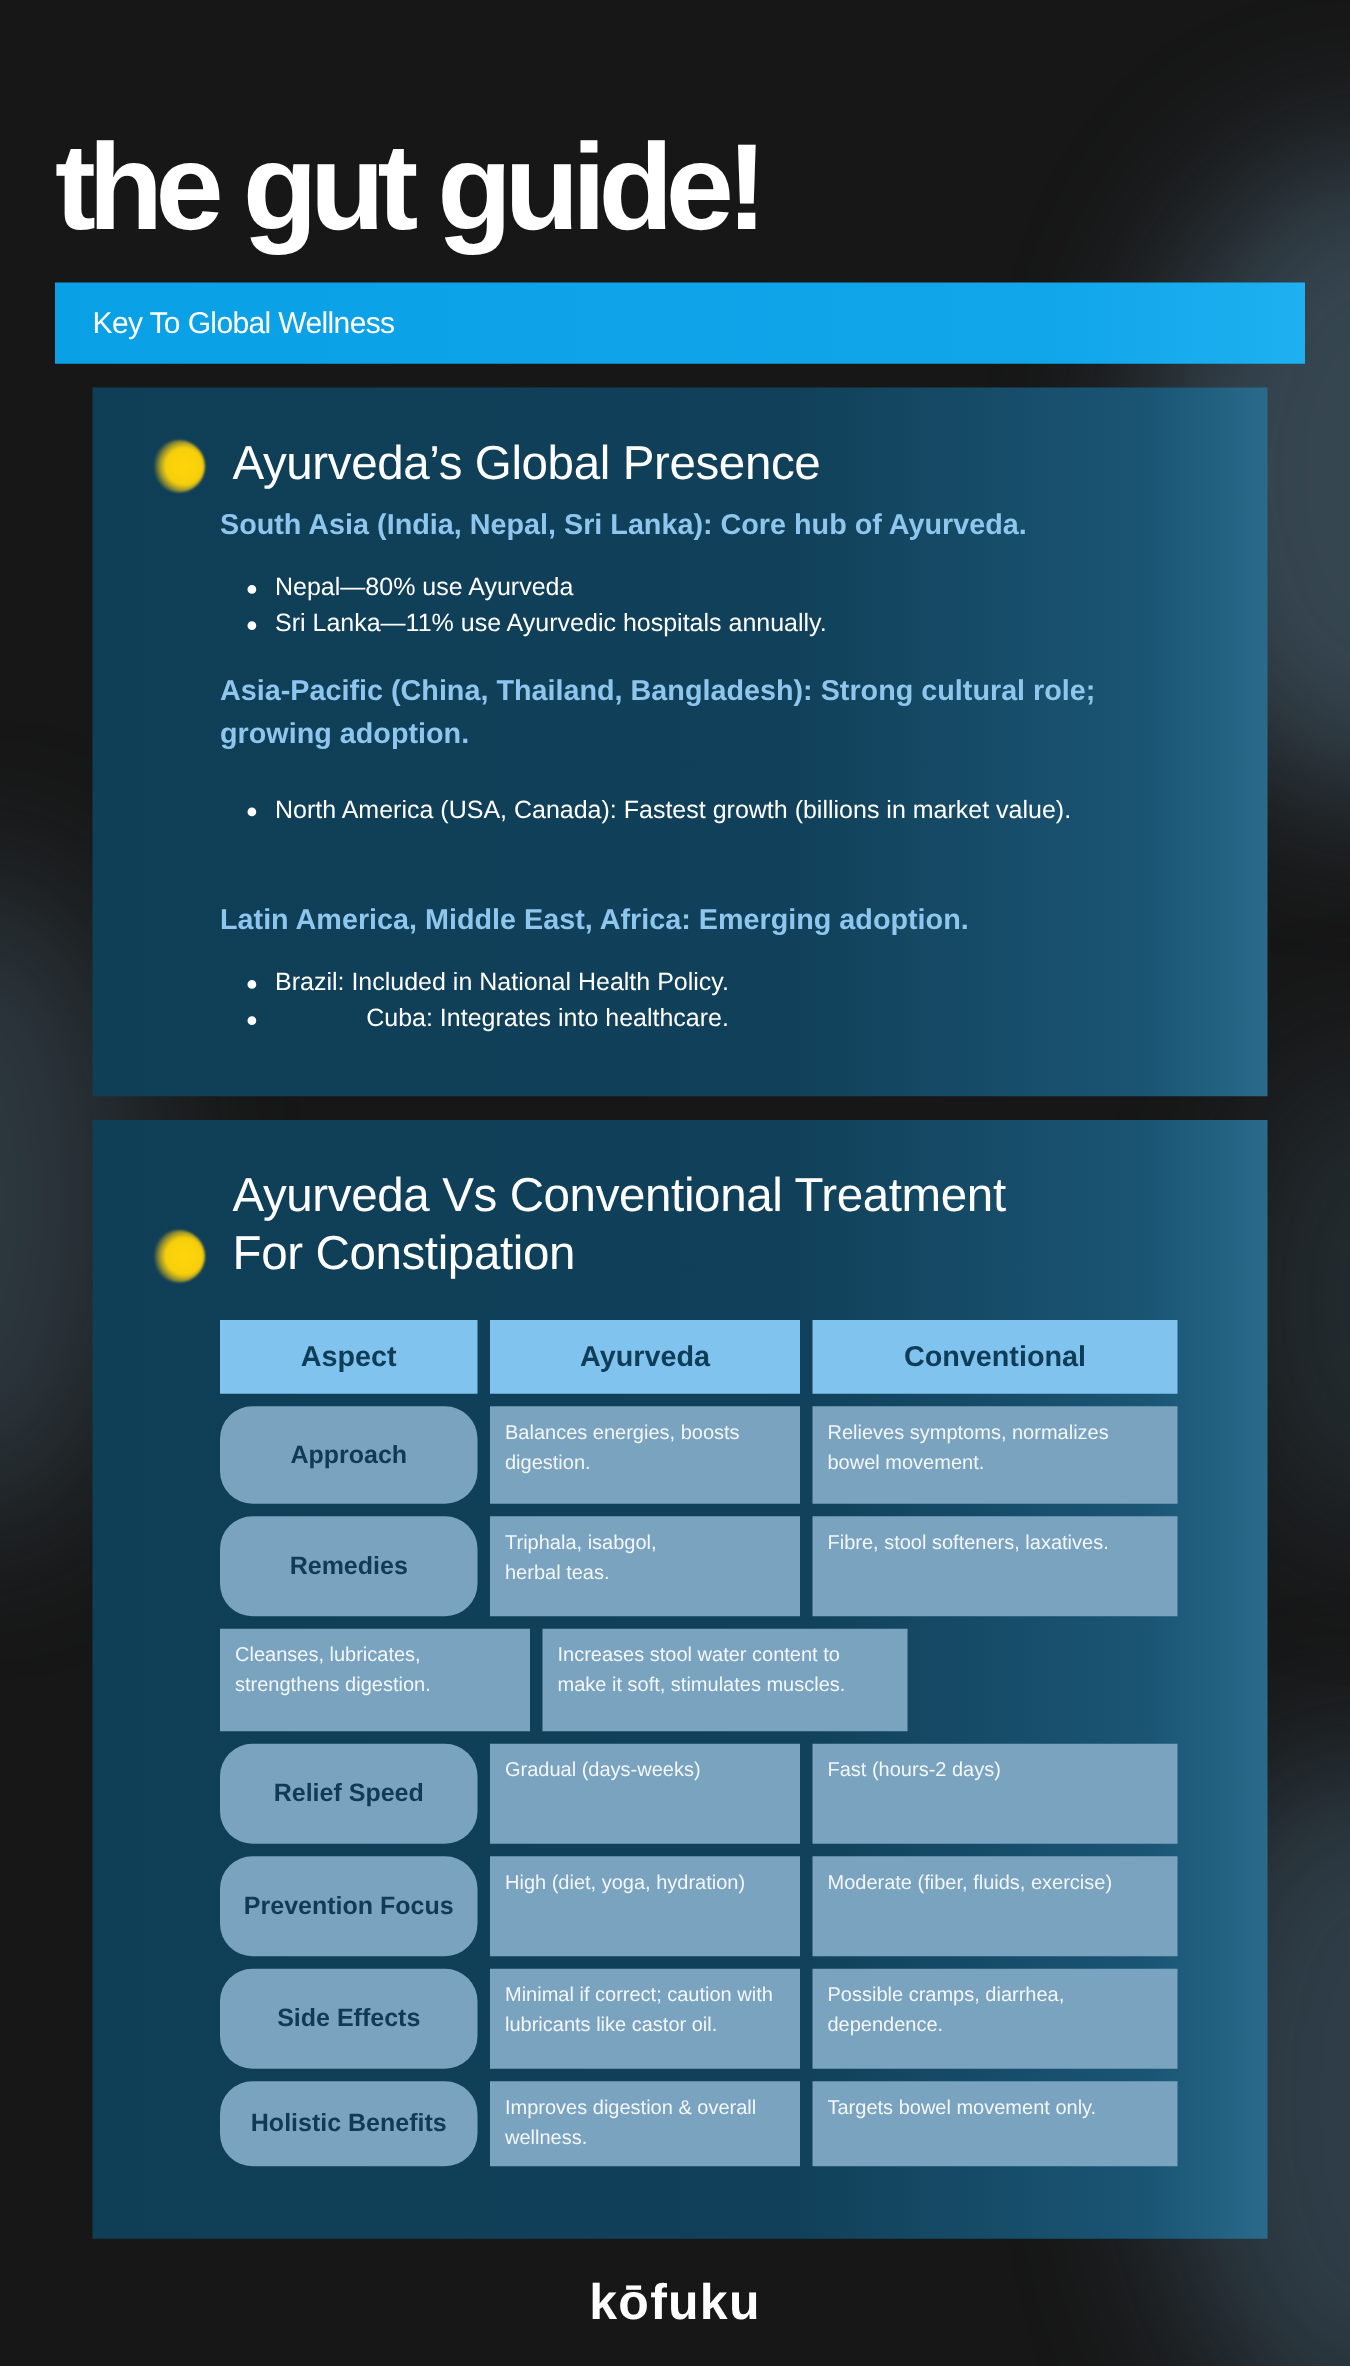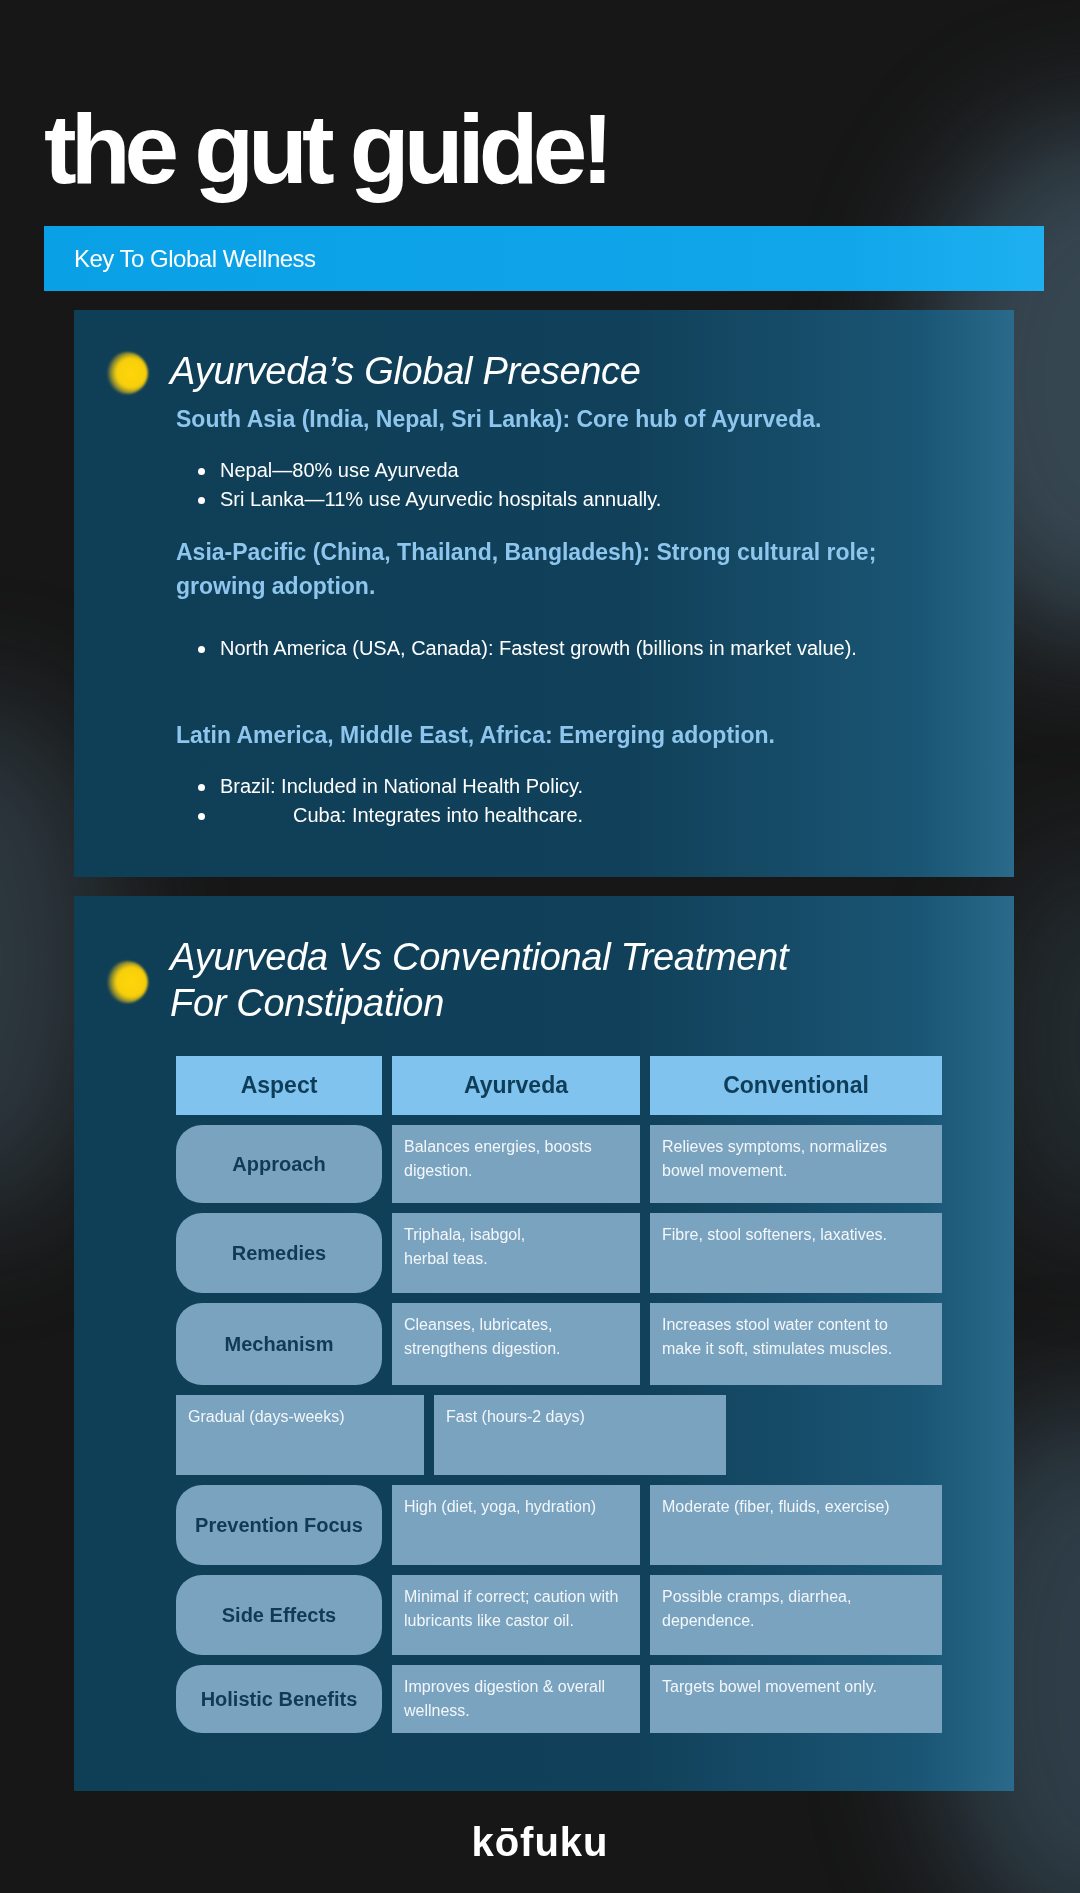--- a/index.html
+++ b/index.html
@@ -31,21 +31,21 @@
     .banner span { color: #ffffff; font-size: 24px; font-weight: 400; letter-spacing: -0.5px; }
 
     .card {
       position: absolute; left: 74px; width: 940px;
       background: linear-gradient(90deg, #0f3e57 0%, #11415a 60%, #1a5574 90%, #2a6a8a 100%);
     }
     .card1 { top: 310px; height: 567px; }
     .card2 { top: 896px; height: 895px; }
 
     .card-head {
-      position: absolute; left: 32px; display: flex; align-items: center; font-style: italic;
+      position: absolute; left: 48px; display: flex; align-items: flex-end;
     }
     .sun {
       width: 42px; height: 42px; border-radius: 50%;
       background: radial-gradient(circle at 60% 50%, #ffd60a 0%, #f7cf0a 45%, rgba(240,200,20,0.6) 60%, rgba(200,170,30,0) 75%);
       margin-right: 22px; margin-top: 4px; flex: none;
       filter: blur(1px);
     }
     .card-title { color: #ffffff; font-size: 38px; font-weight: 400; line-height: 46px; letter-spacing: -0.3px; }
     .card1 .card-head { top: 38px; }
     .card2 .card-head { top: 38px; }
@@ -150,25 +150,25 @@
       <div class="cell c1">Balances energies, boosts digestion.</div>
       <div class="cell c2">Relieves symptoms, normalizes bowel movement.</div>
     </div>
     <div class="row body" style="height:80px;">
       <div class="cell c0">Remedies</div>
       <div class="cell c1" style="white-space:pre-line;">Triphala, isabgol,
 herbal teas.</div>
       <div class="cell c2">Fibre, stool softeners, laxatives.</div>
     </div>
     <div class="row body" style="height:82px;">
-      <div class="cell c0">Mechanism</div>
       <div class="cell c1">Cleanses, lubricates, strengthens digestion.</div>
       <div class="cell c2">Increases stool water content to make it soft, stimulates muscles.</div>
     </div>
     <div class="row body" style="height:80px;">
+      <div class="cell c0">Relief Speed</div>
       <div class="cell c1">Gradual (days-weeks)</div>
       <div class="cell c2">Fast (hours-2 days)</div>
     </div>
     <div class="row body" style="height:80px;">
       <div class="cell c0">Prevention Focus</div>
       <div class="cell c1">High (diet, yoga, hydration)</div>
       <div class="cell c2">Moderate (fiber, fluids, exercise)</div>
     </div>
     <div class="row body" style="height:80px;">
       <div class="cell c0">Side Effects</div>

